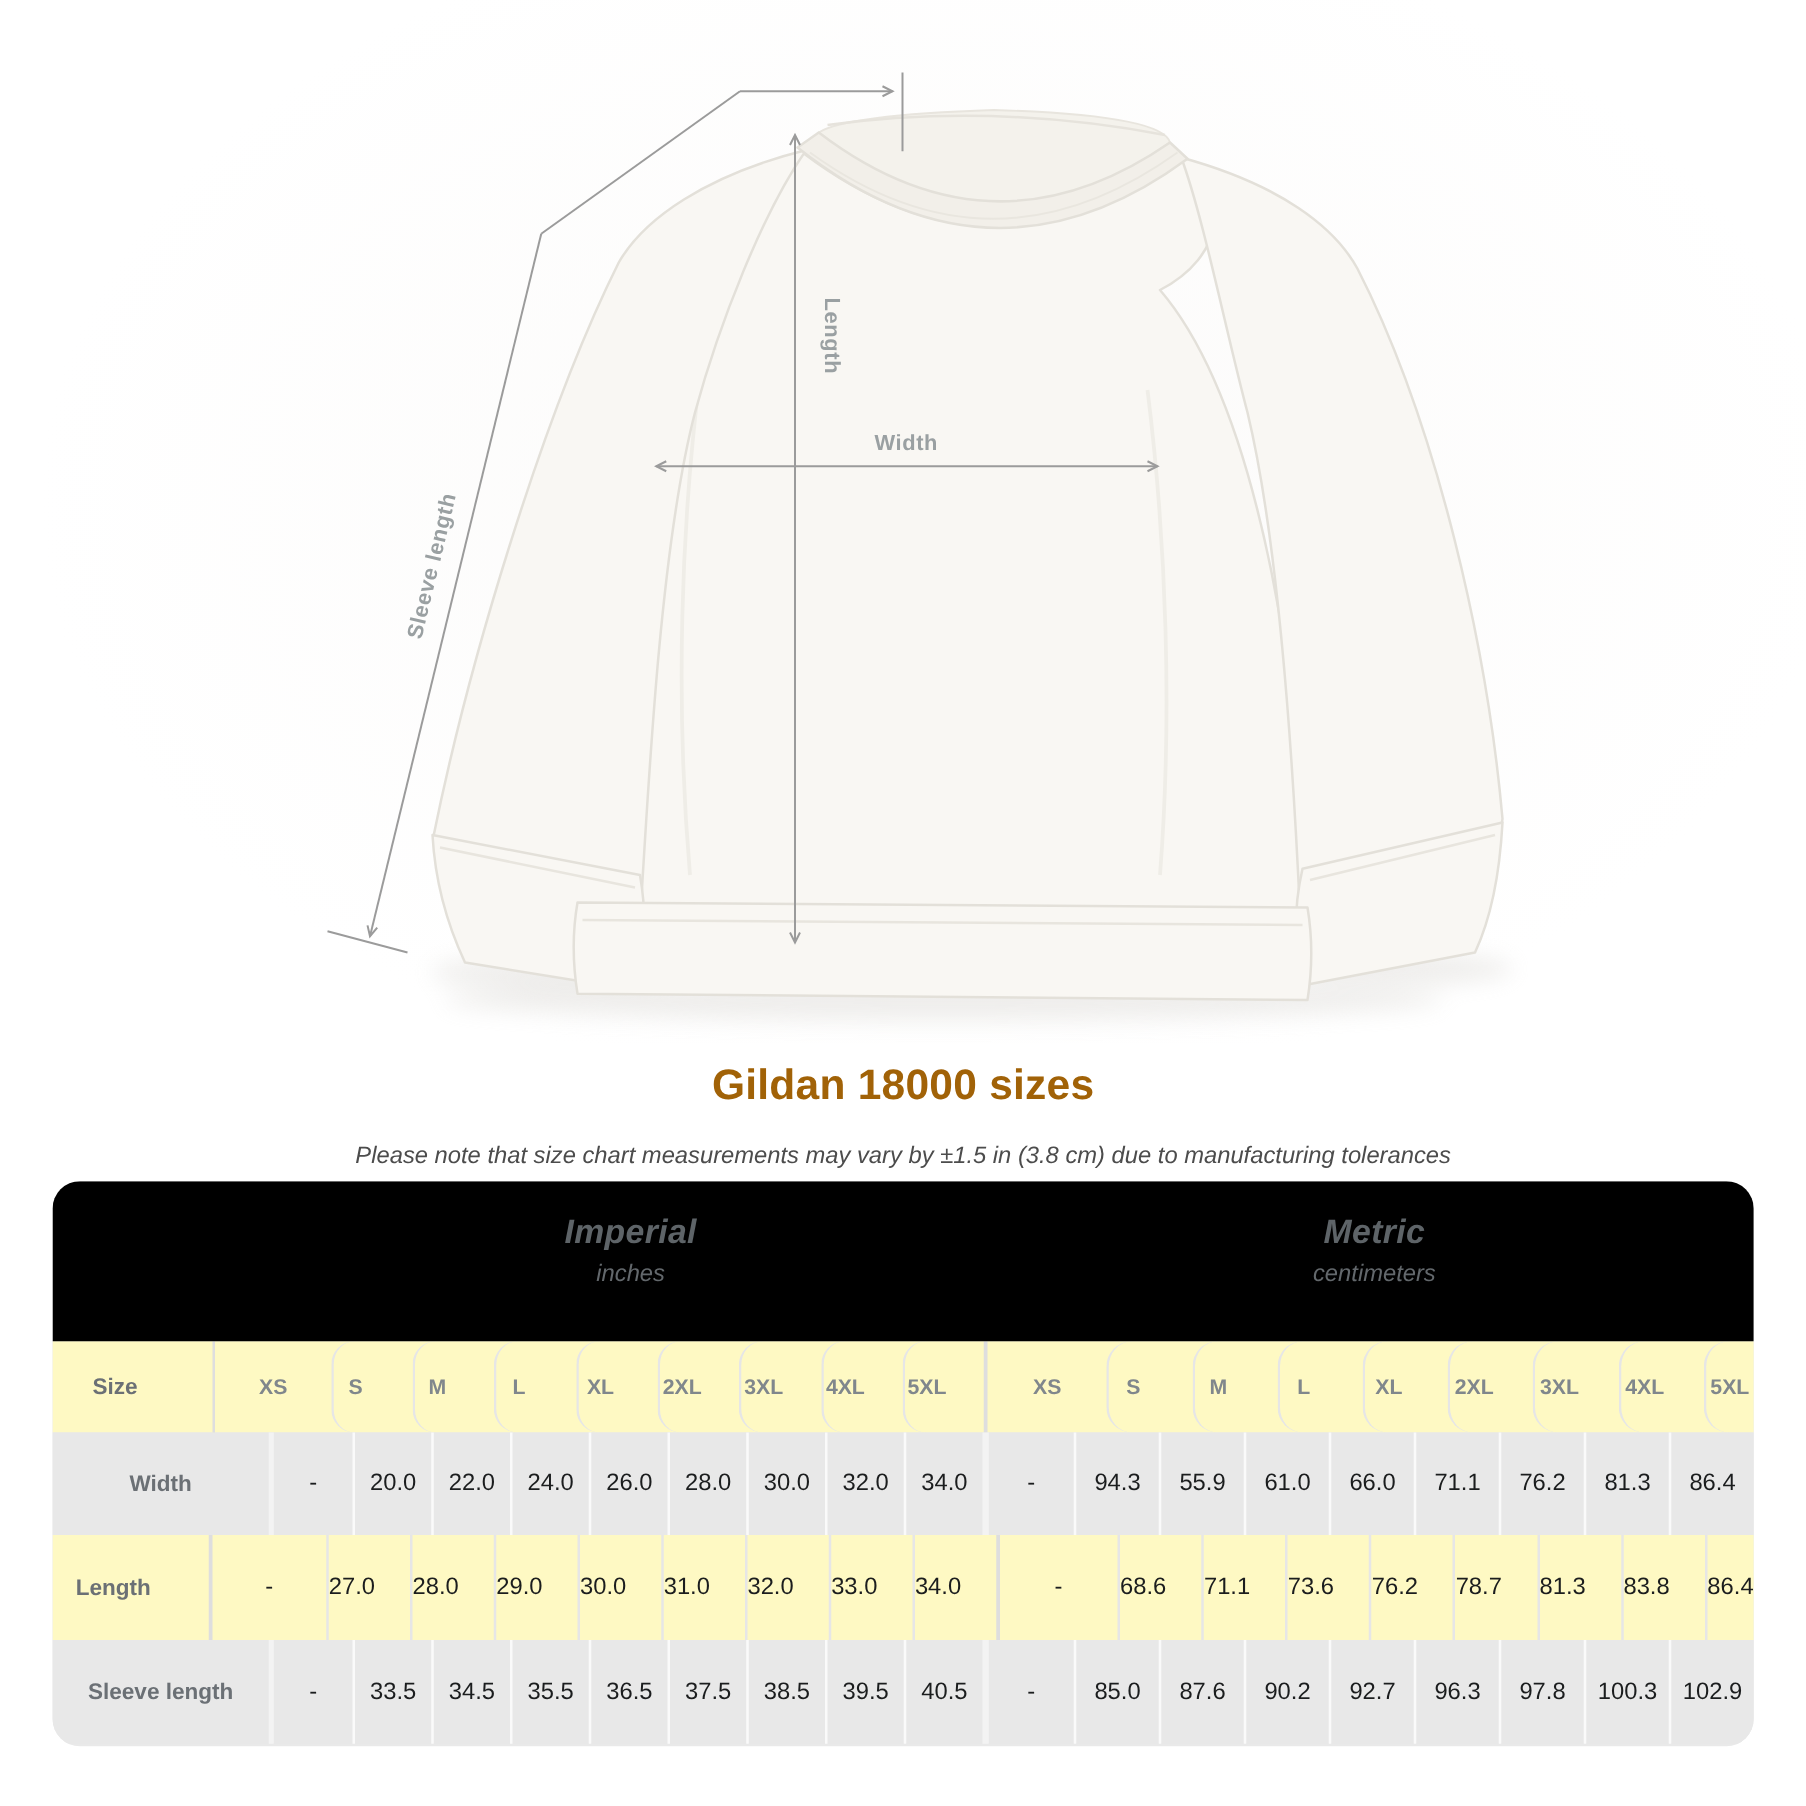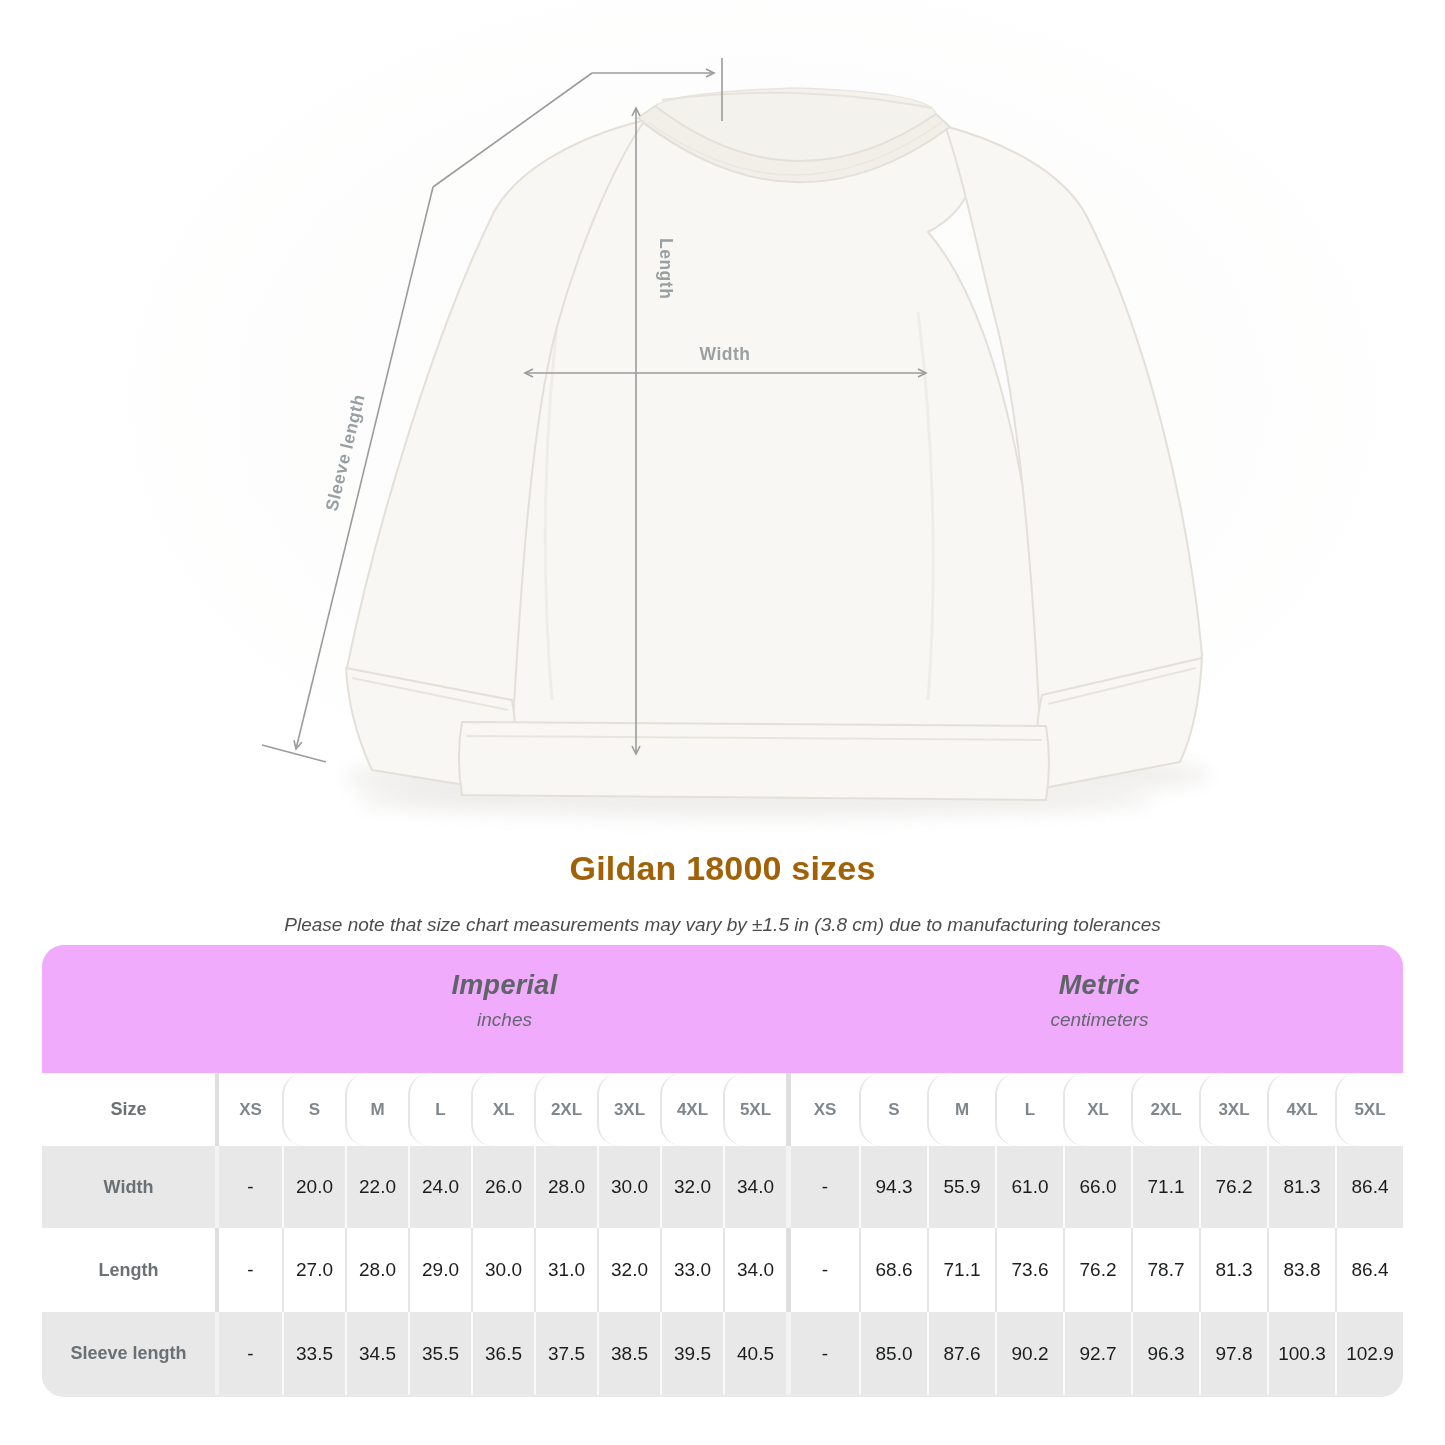--- a/index.html
+++ b/index.html
@@ -10,32 +10,32 @@
   
   .photo-area{position:relative;width:1445px;height:835px;
     background:radial-gradient(ellipse 720px 480px at 52% 48%, #fbfaf9 0%, #ffffff 100%);}
   .photo-area svg{position:absolute;left:0;top:0;}
   
   .page-title{margin-top:14px;text-align:center;font-size:34px;font-weight:bold;color:#a16207;letter-spacing:.2px;}
   .page-note{margin-top:26px;text-align:center;font-style:italic;font-size:19px;color:#4c4c4c;}
   
   .size-table{position:absolute;left:42px;top:945px;width:1361px;height:452px;
     border-radius:22px;background:#e9e9e9;overflow:hidden;}
-  .unit-band{position:relative;height:128px;background:#f0abfc;}
+  .unit-band{position:relative;height:128px;background:#000000;}
   .unit-group{position:absolute;top:25px;text-align:center;color:#5e6468;}
   .unit-group .unit-name{font-size:27px;font-weight:bold;font-style:italic;letter-spacing:.3px;}
   .unit-group .unit-sub{margin-top:8px;font-size:19px;font-style:italic;color:#63686c;}
   .unit-imperial{left:177px;width:571px;}
   .unit-metric{left:754px;width:607px;}
   .trow{display:flex;align-items:stretch;width:1361px;}
   .row-sizes{height:73px;}
   .drow{height:82px;}
   .drow[data-row-index="1"]{height:84px;}
   .drow[data-row-index="2"]{height:83px;}
-  .row-white{background:#ffffff;--line:#e6e6e6;--sep:#dedede;}
+  .row-white{background:#fef9c3;gap:28px;--line:#e6e6e6;--sep:#dedede;}
   .row-gray{background:#e8e8e8;--line:#fafafa;--sep:#f3f3f3;}
   .cell{display:flex;align-items:center;justify-content:center;box-sizing:border-box;}
   .cell + .cell{border-left:2px solid var(--line);}
   .sep{background:var(--sep);}
   .sep.s1{width:4px;}
   .sep.s2{width:5px;}
   .cell.lbl{width:173px;}
   .cell.imp{width:63px;}
   .cell.met{width:68px;}
   .size-h{font-size:17px;font-weight:bold;color:#80878c;border-radius:22px;}

